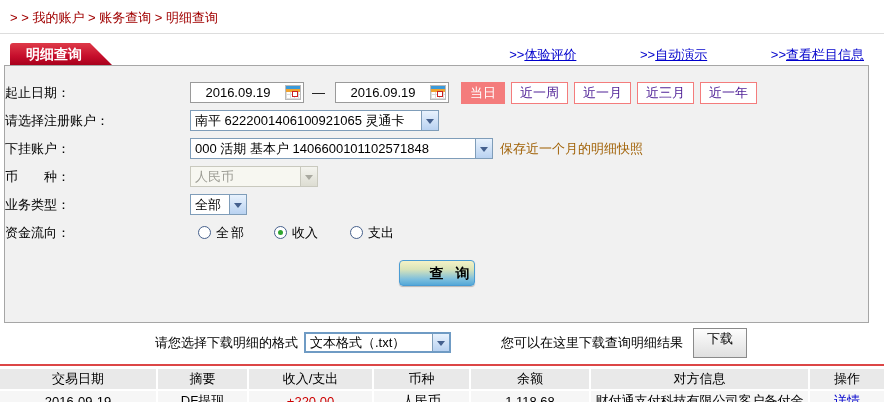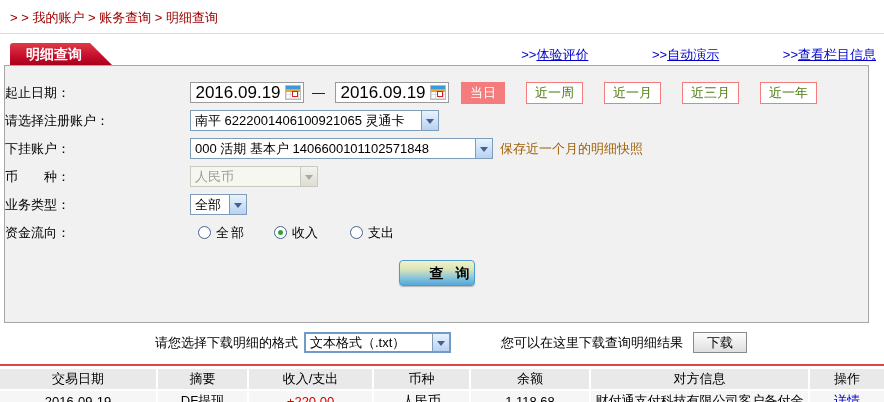--- a/index.html
+++ b/index.html
@@ -11,48 +11,48 @@
   .breadcrumb span { color:#a00000; }
   .crumb { cursor:pointer; }
 
   
   .tabrow { position:relative; height:31px; }
   .tab { position:absolute; left:10px; top:9px; height:22px; line-height:22px;
     padding:0 30px 0 16px; color:#fff; font-weight:bold; font-size:14px;
     background:linear-gradient(180deg,#de3a48 0%,#c60e2c 60%,#a8001c 100%);
     clip-path:polygon(0 0, calc(100% - 22px) 0, 100% 100%, 0 100%);
     border-radius:3px 0 0 0; }
-  .toplinks { position:absolute; right:8px; top:12px;text-align:center; }
+  .toplinks { position:absolute; right:20px; top:12px;text-align:center; }
   .toplink { color:#0000cc; margin-left:60px; cursor:pointer; white-space:nowrap; }
   .toplink u { text-decoration:underline; }
 
   
   .panel { margin-left:4px; width:865px; height:258px; background:#f1f1f1;
     border:1px solid #a6a6a6; padding-top:16px; }
   .frow { display:flex; align-items:center; margin-bottom:7px; height:21px; }
   .flabel { width:181px; text-align:left; flex:0 0 181px; }
 
   
   .datebox { display:inline-flex; align-items:center; width:114px; height:21px;
     border:1px solid #9a9a9a; background:#fff; margin-left:4px; cursor:text; }
-  .datebox .val { flex:1; text-align:center; font-size:17px; }
+  .datebox .val { flex:1; text-align:center; font-size:13px; }
   .cal { width:16px; height:15px; margin-right:2px; border:1px solid #bbb; background:#fff;
     display:flex; flex-direction:column; cursor:pointer; position:relative; }
   .cal .b1 { height:3px; background:#3b9ad9; }
   .cal .b2 { height:3px; background:#f0a330; }
   .cal .grid { flex:1;
     background:repeating-linear-gradient(90deg,#ddd 0 1px,transparent 1px 4px),
                repeating-linear-gradient(0deg,#ddd 0 1px,transparent 1px 4px); }
   .cal::after { content:''; position:absolute; right:2px; bottom:2px; width:4px; height:4px;
     border:1px solid #cc2222; background:#fff; }
   .datesep { margin:0 6px 0 8px; }
 
   
-  .qbtn { display:inline-block; height:22px; line-height:20px; padding:0 8px; margin-left:21px;
-    border:1px solid #f47c7c; color:#4d7c0f; background:#fff; cursor:pointer; }
+  .qbtn { display:inline-block; height:22px; line-height:20px; padding:0 8px; margin-left:6px;
+    border:1px solid #f47c7c; color:#4c1d95; background:#fff; cursor:pointer; }
   .qbtn.active { background:#f47c7c; color:#fff; border-color:#f47c7c; margin-left:12px; }
 
   
   .xpsel { display:inline-flex; align-items:center; height:21px; border:1px solid #7f9db9;
     background:#fff; margin-left:4px; cursor:pointer; }
   .xpsel .val { flex:1; padding-left:4px; white-space:nowrap; overflow:hidden; }
   .arrowbox { width:17px; align-self:stretch; background:linear-gradient(180deg,#e8f2fd,#b9d2f1);
     border-left:1px solid #7f9db9; display:flex; align-items:center; justify-content:center; }
   .arrowbox i { border:4px solid transparent; border-top:5px solid #44608e; margin-top:5px; }
   .xpsel.disabled { border-color:#c9c9be; background:#f7f7f1; cursor:default; }
@@ -81,21 +81,21 @@
   
   .qrow { display:flex; justify-content:center; margin-top:17px; }
   .querybtn { width:76px; height:26px; border:1px solid #4a9cd3; border-radius:4px;
     background:linear-gradient(180deg,#f4f2c6 0%,#d9e4b9 35%,#7fc0dd 75%,#54a8d8 100%);
     font-weight:bold; font-size:14px; letter-spacing:4px; text-align:right; line-height:24px;
     cursor:pointer; box-shadow:0 1px 1px rgba(0,0,0,.25); }
 
   
   .dlrow { display:flex; align-items:center; margin:7px 0 0 155px; height:25px; }
   .dlhint { margin-left:50px; }
-  .dlbtn { margin-left:10px; width:54px; height:21px; line-height:19px; text-align:center;
+  .dlbtn { margin-left:10px; width:54px; height:30px; line-height:19px; text-align:center;
     border:1px solid #8a8a8a; background:linear-gradient(180deg,#fdfdfd,#dfdfdf);
     cursor:pointer; }
 
   
   .redline { height:2px; background:#dc4646; margin-top:9px; }
   table.results { width:884px; border-collapse:collapse; margin-top:3px; table-layout:fixed; }
   table.results th, table.results td { font-weight:normal; text-align:center; padding:1px 2px;
     border-left:2px solid #fff; white-space:nowrap; overflow:hidden; font-size:13px; height:16px; }
   table.results th:first-child, table.results td:first-child { border-left:none; }
   table.results thead th { background:#e9e9e9; }

